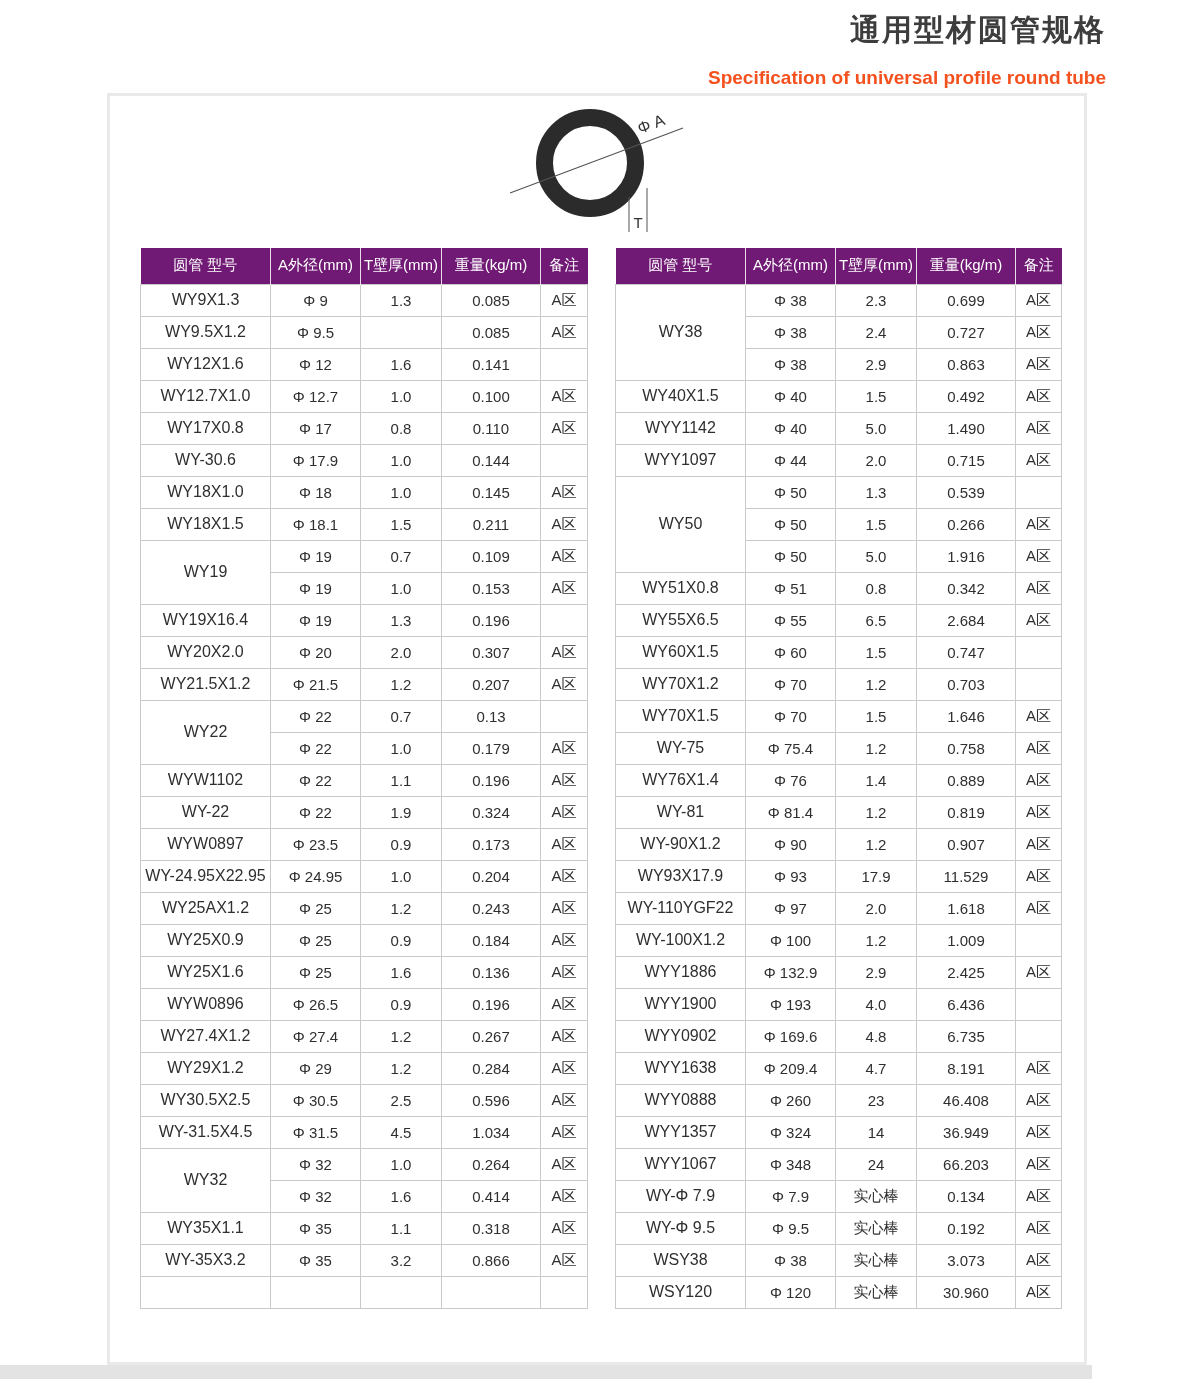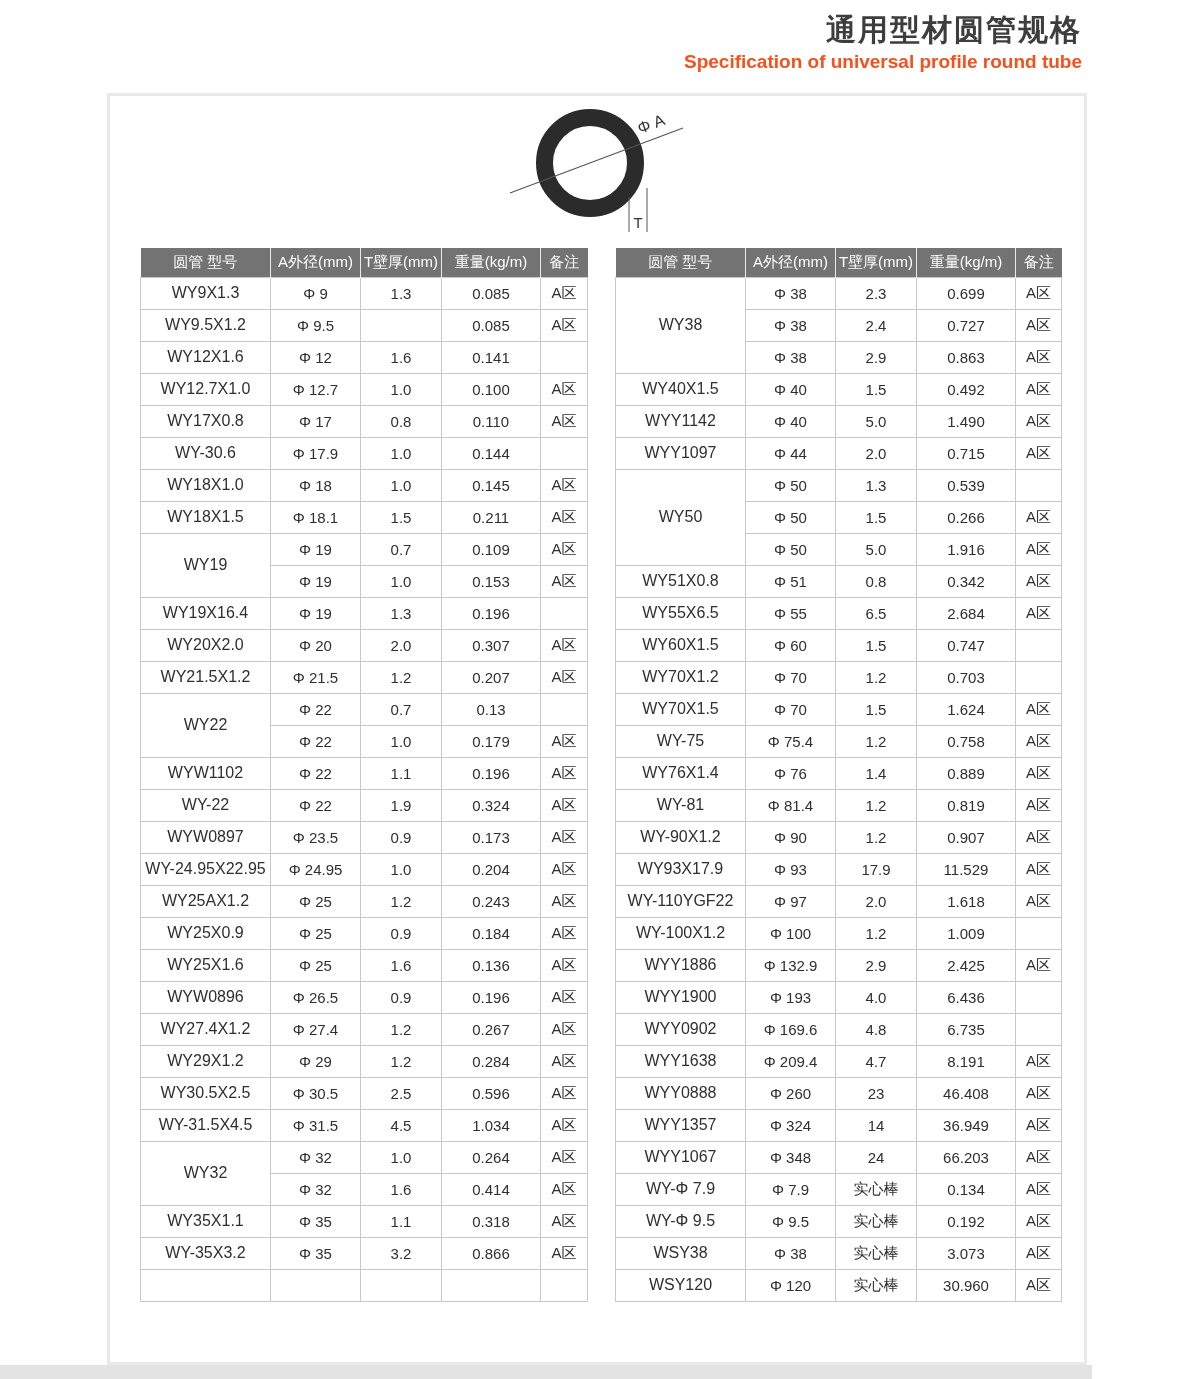--- a/index.html
+++ b/index.html
@@ -3,45 +3,45 @@
 <meta charset="utf-8">
 <style>
   * { box-sizing: border-box; margin: 0; padding: 0; }
   html, body {
     width: 1198px; height: 1379px;
     background: #ffffff;
     font-family: "Liberation Sans", sans-serif;
     position: relative;
     overflow: hidden;
   }
-  .titles { position: absolute; top: 13px; right: 116px; text-align: right; }
+  .titles { position: absolute; top: 13px; right: 92px; text-align: right; }
   .title-cn {
     font-size: 30px; font-weight: 700; color: #3d3d3d; letter-spacing: 2px;
     line-height: 34px;
   }
   .title-en {
-    margin-top: 4px; font-size: 19px; font-weight: 700; color: #f4511e;
+    margin-top: 20px; font-size: 19px; font-weight: 700; color: #f4511e;
     line-height: 22px;
   }
   .panel {
     position: absolute; left: 107px; top: 93px;
     width: 980px; height: 1272px;
     border: 3px solid #e9e9e9; background: #ffffff;
   }
   .diagram { position: absolute; left: 440px; top: 98px; width: 300px; height: 145px; }
 
   table {
     position: absolute; border-collapse: collapse; table-layout: fixed;
     background: #ffffff;
   }
   .tbl-left  { left: 140px; top: 248px; width: 447px; }
   .tbl-right { left: 615px; top: 248px; width: 446px; }
   th {
-    background: #737373; color: #ffffff; font-weight: 400; font-size: 15px;
-    height: 29px; text-align: center; border-left: 1px solid rgba(255,255,255,.85);
+    background: #701a75; color: #ffffff; font-weight: 400; font-size: 15px;
+    height: 36px; text-align: center; border-left: 1px solid rgba(255,255,255,.85);
   }
   th:first-child { border-left: none; }
   td {
     border: 1px solid #c9c9c9; height: 32px; text-align: center;
     font-size: 15px; color: #2f2f2f; background: #ffffff;
     overflow: hidden; white-space: nowrap;
   }
   td.model { font-size: 16px; }
   .bottom-strip {
     position: absolute; left: 0; top: 1365px; width: 1092px; height: 14px;
@@ -411,21 +411,21 @@
         <td class="model">WY70X1.2</td>
         <td>Φ 70</td>
         <td>1.2</td>
         <td>0.703</td>
         <td></td>
       </tr>
       <tr>
         <td class="model">WY70X1.5</td>
         <td>Φ 70</td>
         <td>1.5</td>
-        <td>1.624</td>
+        <td>1.646</td>
         <td>A区</td>
       </tr>
       <tr>
         <td class="model">WY-75</td>
         <td>Φ 75.4</td>
         <td>1.2</td>
         <td>0.758</td>
         <td>A区</td>
       </tr>
       <tr>

